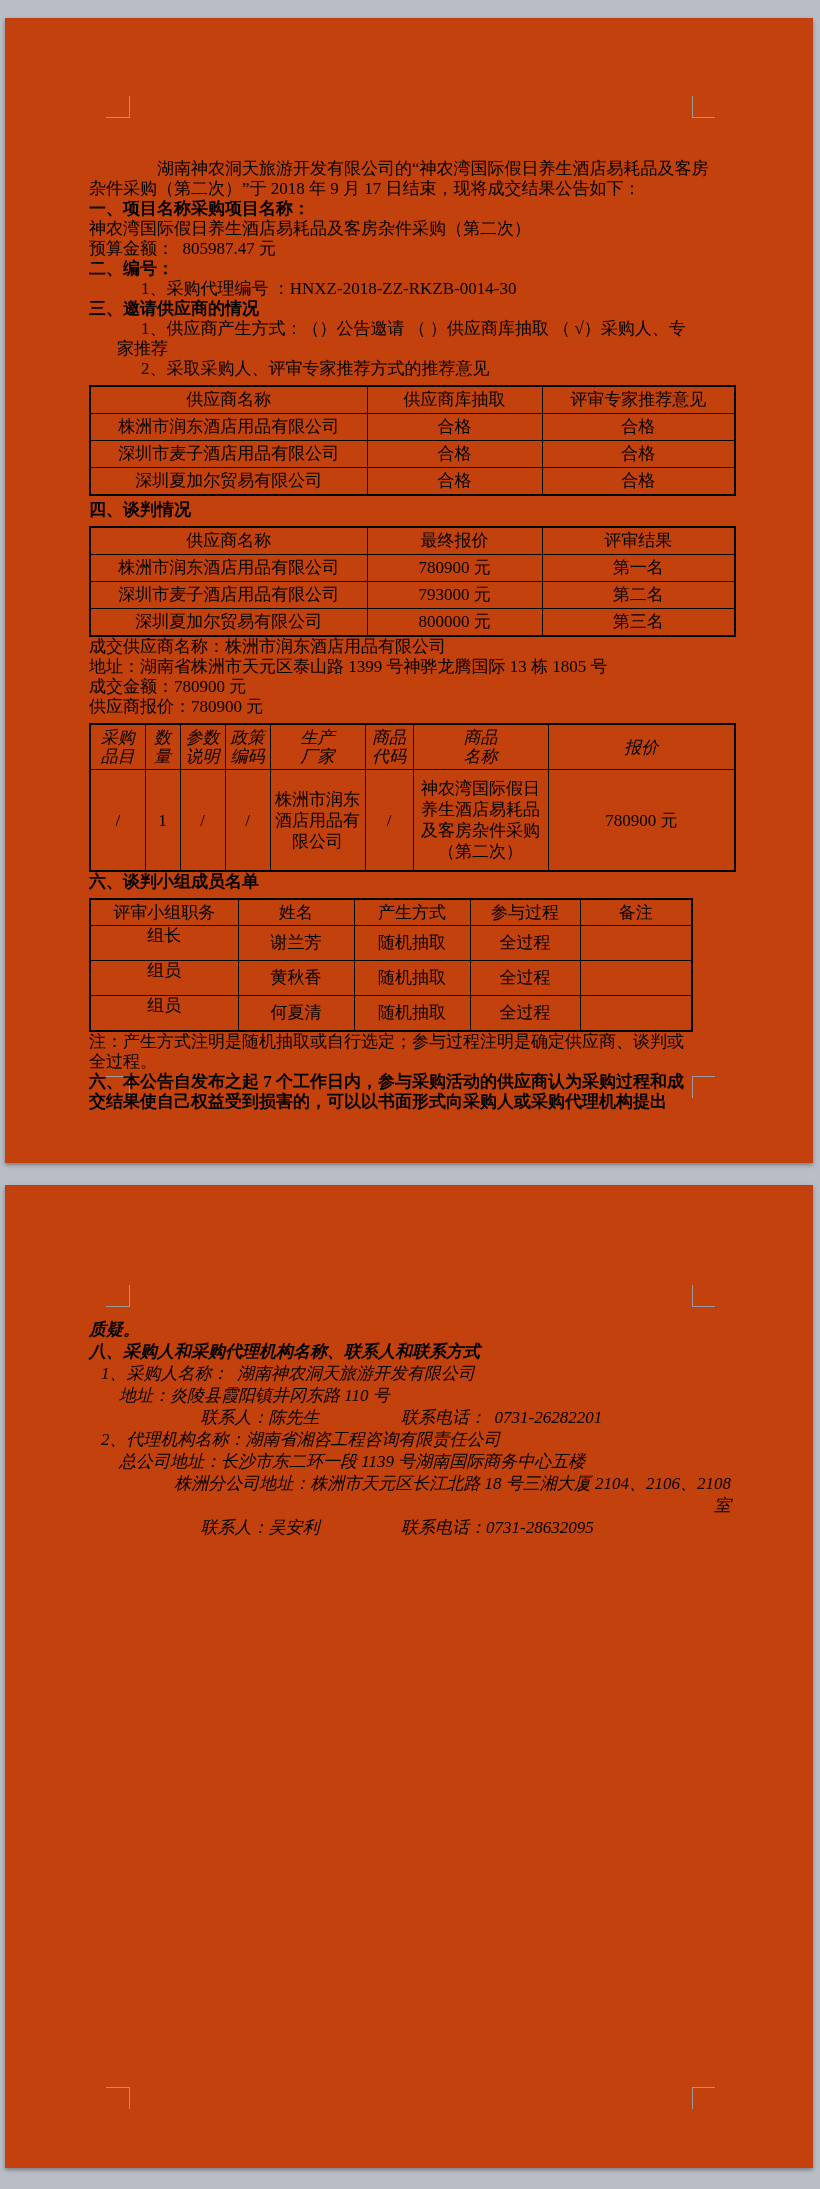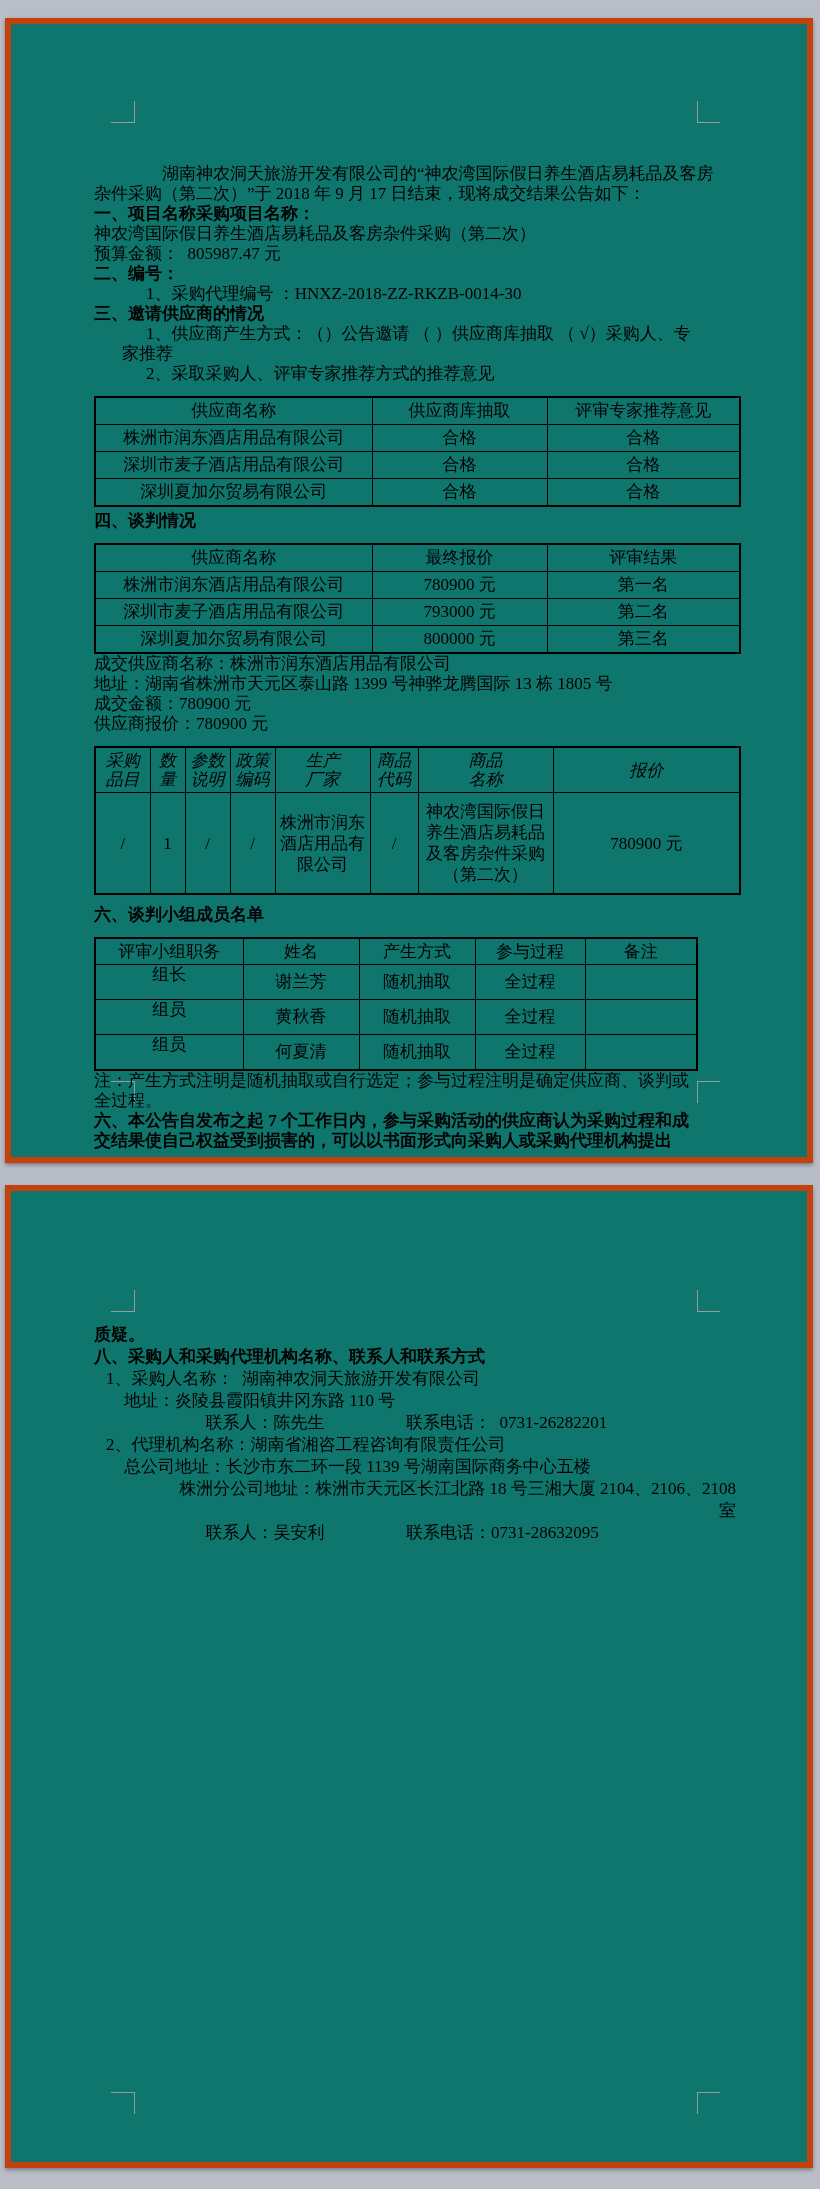--- a/index.html
+++ b/index.html
@@ -4,64 +4,64 @@
 <style>
   html,body{margin:0;padding:0;}
   body{
     width:820px;height:2189px;position:relative;
     background:#b9bdc6;
     font-family:"Liberation Serif","DejaVu Serif",serif;
     color:#000;
     overflow:hidden;
   }
   .page{
-    position:absolute;left:5px;width:808px;background:#0f766e;
-    border:6px solid #c2410c;box-sizing:border-box;
+    position:absolute;left:5px;width:808px;background:#c2410c;
+    border:1px solid #c2410c;box-sizing:border-box;
     box-shadow:0 2px 4px rgba(0,0,0,.35);
   }
   #page1{top:18px;height:1145px;}
   #page2{top:1185px;height:983px;}
   
   .mark{position:absolute;background:#9a9a9a;}
   .mark.h{width:23px;height:1px;}
   .mark.v{width:1px;height:22px;}
   .content{
     position:absolute;left:83px;width:642px;
     font-size:17px;line-height:20px;
   }
   #content1{top:140px;}
-  #content2{top:133px;line-height:22px;}
+  #content2{top:133px;line-height:22px;font-style:italic;}
   p{margin:0;white-space:pre-wrap;}
   .b{font-weight:bold;}
   .ti68{text-indent:68px;}
   .ti24{text-indent:24px;margin-left:28px;}
   .ti17{text-indent:17px;text-align:right;}
   .ti12{text-indent:12px;}
   .sub{padding-left:30px;}
   .split .lbl{display:inline-block;width:282px;text-align:center;}
   table{
     border-collapse:collapse;table-layout:fixed;
-    font-size:17px;margin-top:12px;
+    font-size:17px;margin-top:6px;
   }
   table,th,td{border:1px solid #000;}
   table{border-width:2px;}
   th,td{
     font-weight:normal;text-align:center;vertical-align:middle;
     padding:0 2px;overflow:hidden;white-space:pre-line;
   }
   .t-std{width:645px;}
   .t-std td,.t-std th{height:26px;}
   .t-goods{width:645px;}
   .t-goods th{height:44px;line-height:19px;font-style:italic;}
   .t-goods td{height:100px;line-height:21px;}
   .t-panel{width:602px;}
   .t-panel th{height:25px;}
   .t-panel td{height:34px;}
   .t-panel td.role{vertical-align:top;}
-  .mt10{margin-top:10px;}
+  .mt10{}
   .mt4{margin-top:4px;}
 </style>
 </head>
 <body>
 
 <div class="page" id="page1">
 
   <div class="mark v" style="left:123px;top:77px;"></div>
   <div class="mark h" style="left:100px;top:98px;"></div>
   <div class="mark v" style="left:686px;top:77px;"></div>

